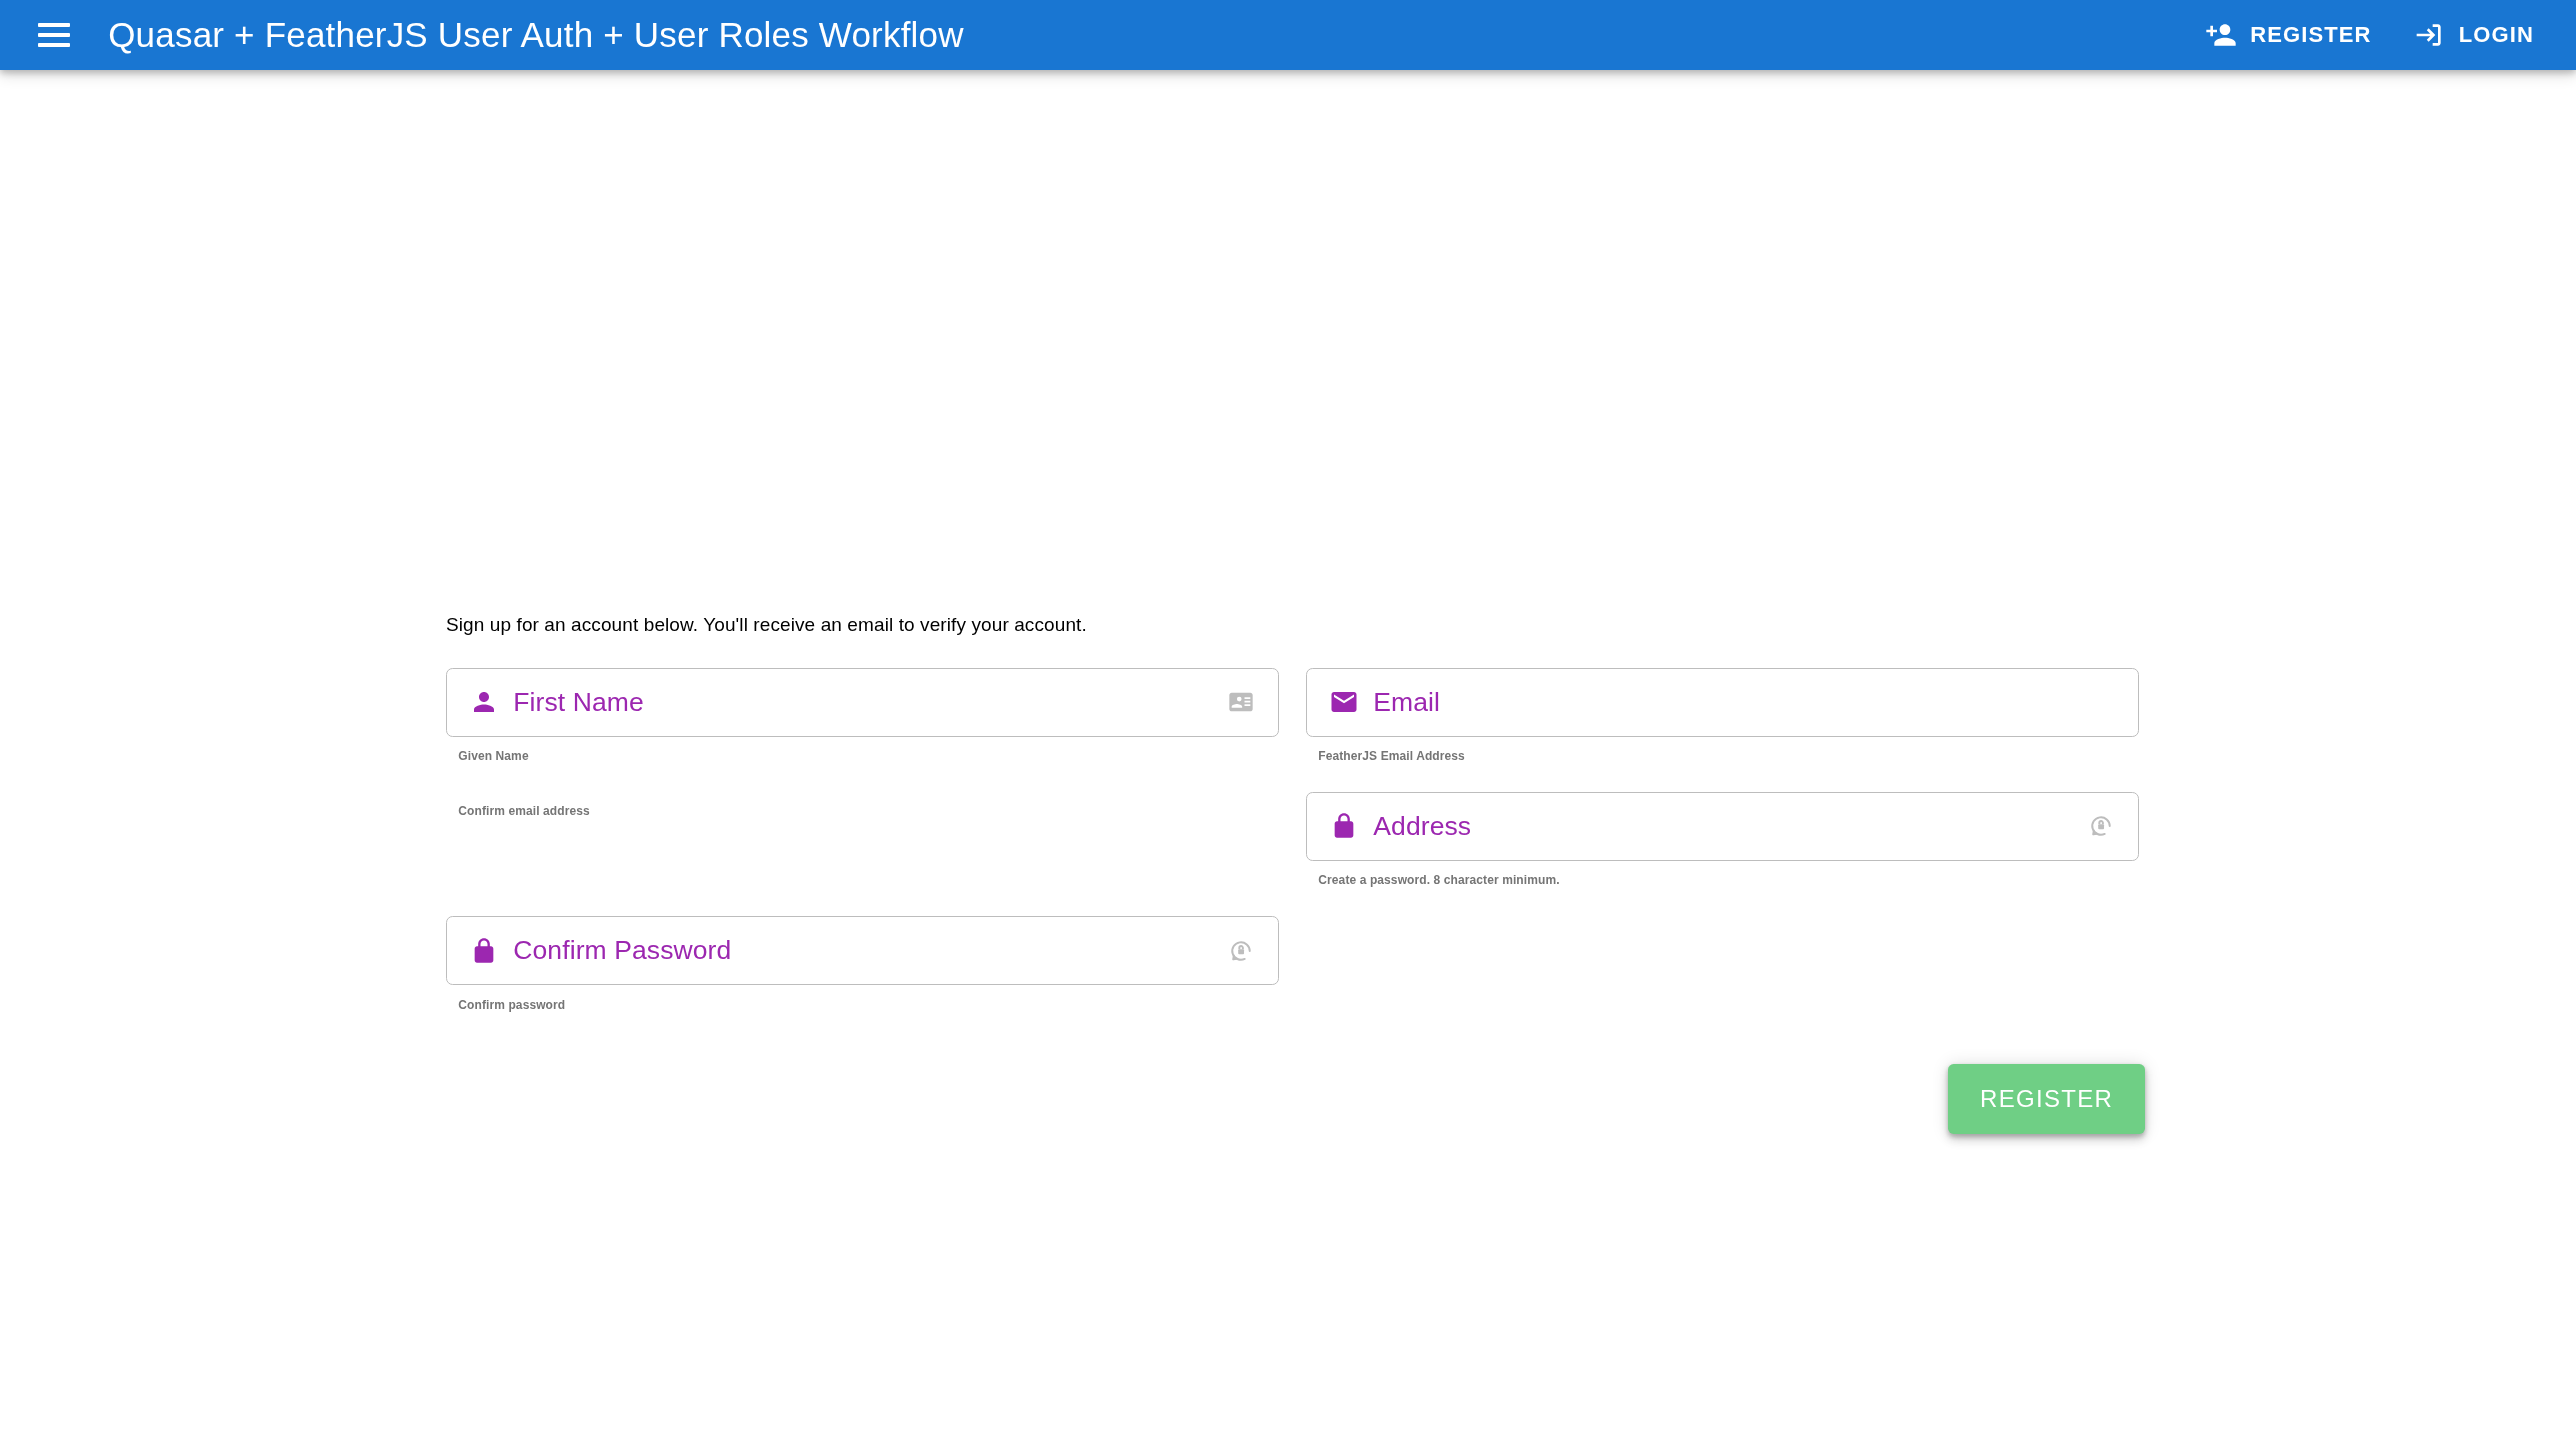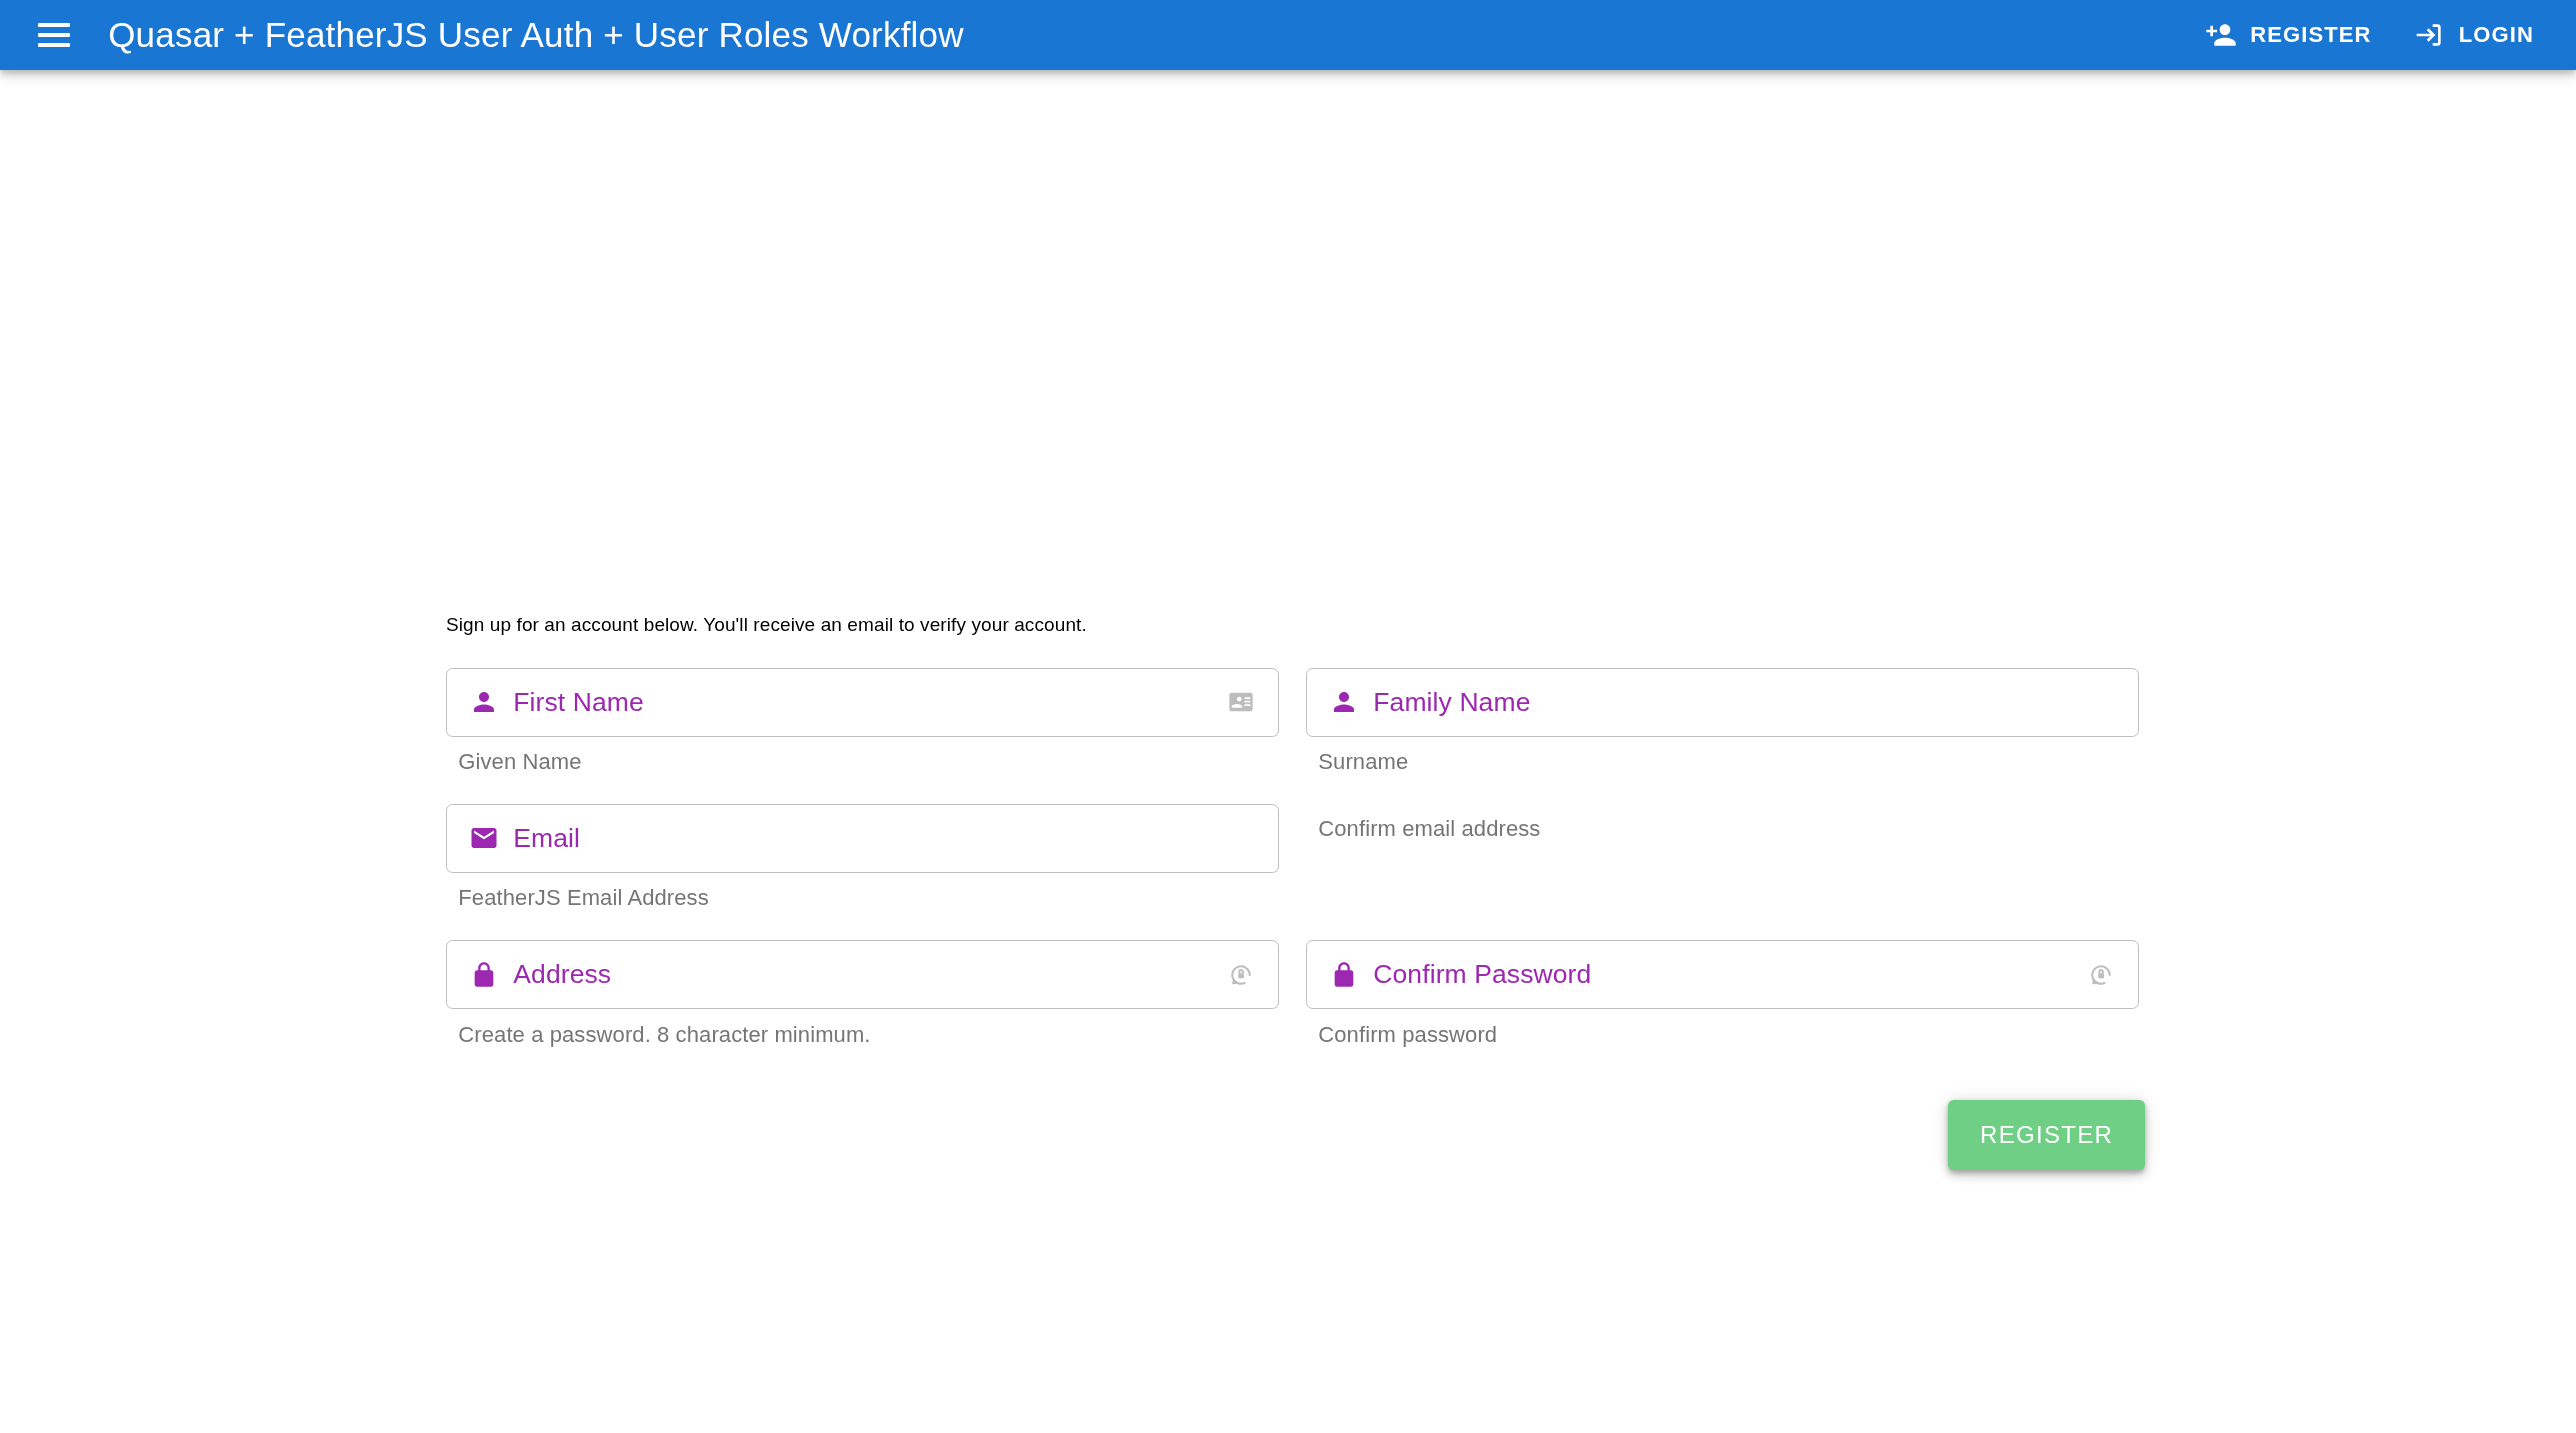--- a/index.html
+++ b/index.html
@@ -151,25 +151,26 @@
     width: 32px;
     height: 32px;
     flex: 0 0 auto;
     display: inline-flex;
     align-items: center;
     justify-content: center;
     color: #bdbdbd;
     cursor: pointer;
   }
   .hint {
-    font-size: 22px;
+    font-size: 12px;
     color: #757575;
     margin-top: 12.3px;
     padding-left: 12.3px;
     letter-spacing: 0.1px;
+    font-weight: bold;
   }
 
   .actions {
     display: flex;
     justify-content: flex-end;
     margin-top: 23px;
     padding-right: 0.9px;
   }
   .register-btn {
     background: #6fcf85;
@@ -243,33 +244,20 @@
             <span class="trail-ico">
               <svg width="28" height="28" viewBox="0 0 24 24" fill="currentColor">
                 <path d="M20 4H4c-1.1 0-2 .9-2 2v12c0 1.1.9 2 2 2h16c1.1 0 2-.9 2-2V6c0-1.1-.9-2-2-2zm-9.5 3.5a2 2 0 1 1 0 4 2 2 0 0 1 0-4zM13 17H4v-1c0-1.5 3-2.3 4.5-2.3S13 14.5 13 16v1zm7-1.5h-5V14h5v1.5zm0-3h-5V11h5v1.5zm0-3h-5V8h5v1.5z"></path>
               </svg>
             </span>
           </div>
           <div class="hint">Given Name</div>
         </div>
       </div>
 
-      <div class="col">
-        <div class="field">
-          <div class="ctrl">
-            <span class="lead-ico">
-              <svg width="30" height="30" viewBox="0 0 24 24" fill="currentColor">
-                <path d="M12 12c2.21 0 4-1.79 4-4s-1.79-4-4-4-4 1.79-4 4 1.79 4 4 4zm0 2c-2.67 0-8 1.34-8 4v2h16v-2c0-2.66-5.33-4-8-4z"></path>
-              </svg>
-            </span>
-            <span class="lbl">Family Name</span>
-          </div>
-          <div class="hint">Surname</div>
-        </div>
-      </div>
 
       <div class="col">
         <div class="field">
           <div class="ctrl">
             <span class="lead-ico">
               <svg width="30" height="30" viewBox="0 0 24 24" fill="currentColor">
                 <path d="M20 4H4c-1.1 0-2 .9-2 2v12c0 1.1.9 2 2 2h16c1.1 0 2-.9 2-2V6c0-1.1-.9-2-2-2zm0 4l-8 5-8-5V6l8 5 8-5v2z"></path>
               </svg>
             </span>
             <span class="lbl">Email</span>

